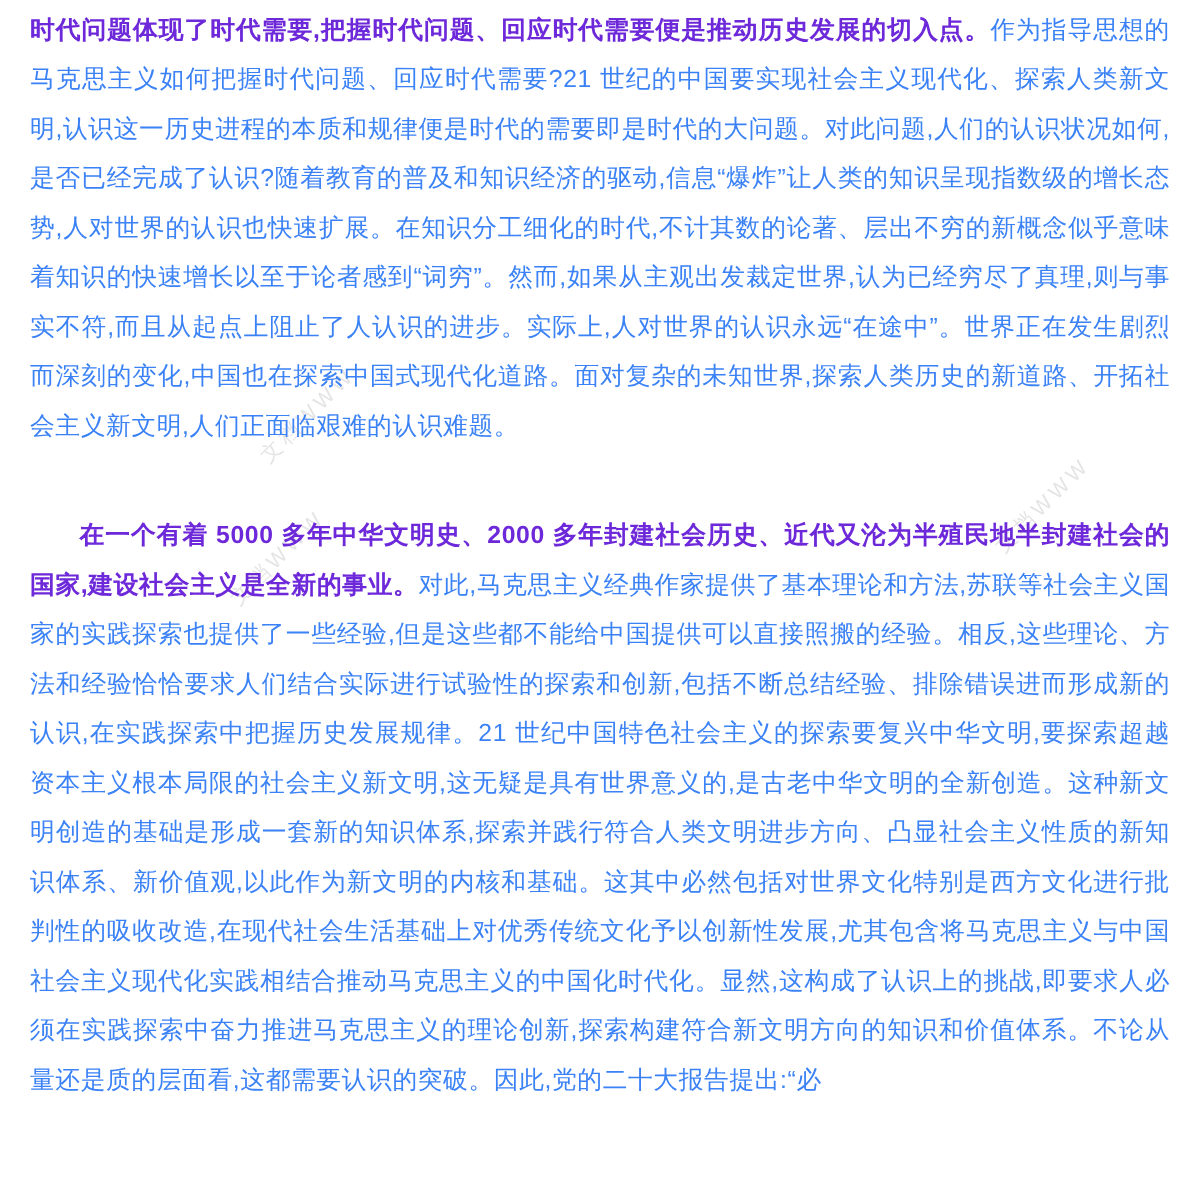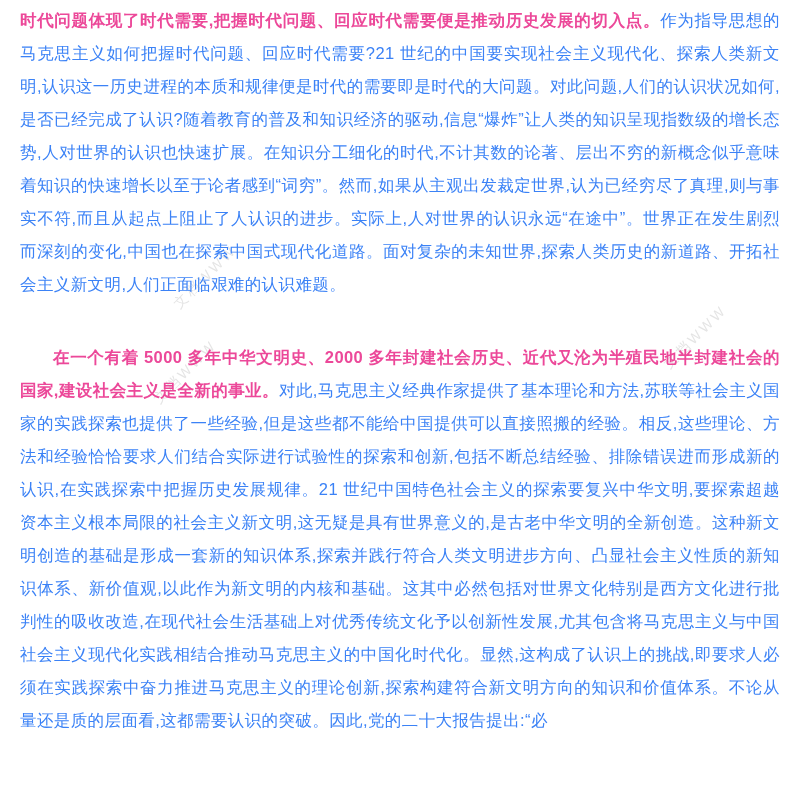--- a/index.html
+++ b/index.html
@@ -48,21 +48,21 @@
   .para {
     margin: 0;
   }
   .para + .para {
     margin-top: 40px;
   }
   .para.indent {
     text-indent: 2em;
   }
   .seg-em {
-    color: #ec4899;
+    color: #6d28d9;
     font-weight: bold;
   }
   .seg-normal {
     color: #3b82f6;
     font-weight: normal;
   }
 </style>
 </head>
 <body>
 

